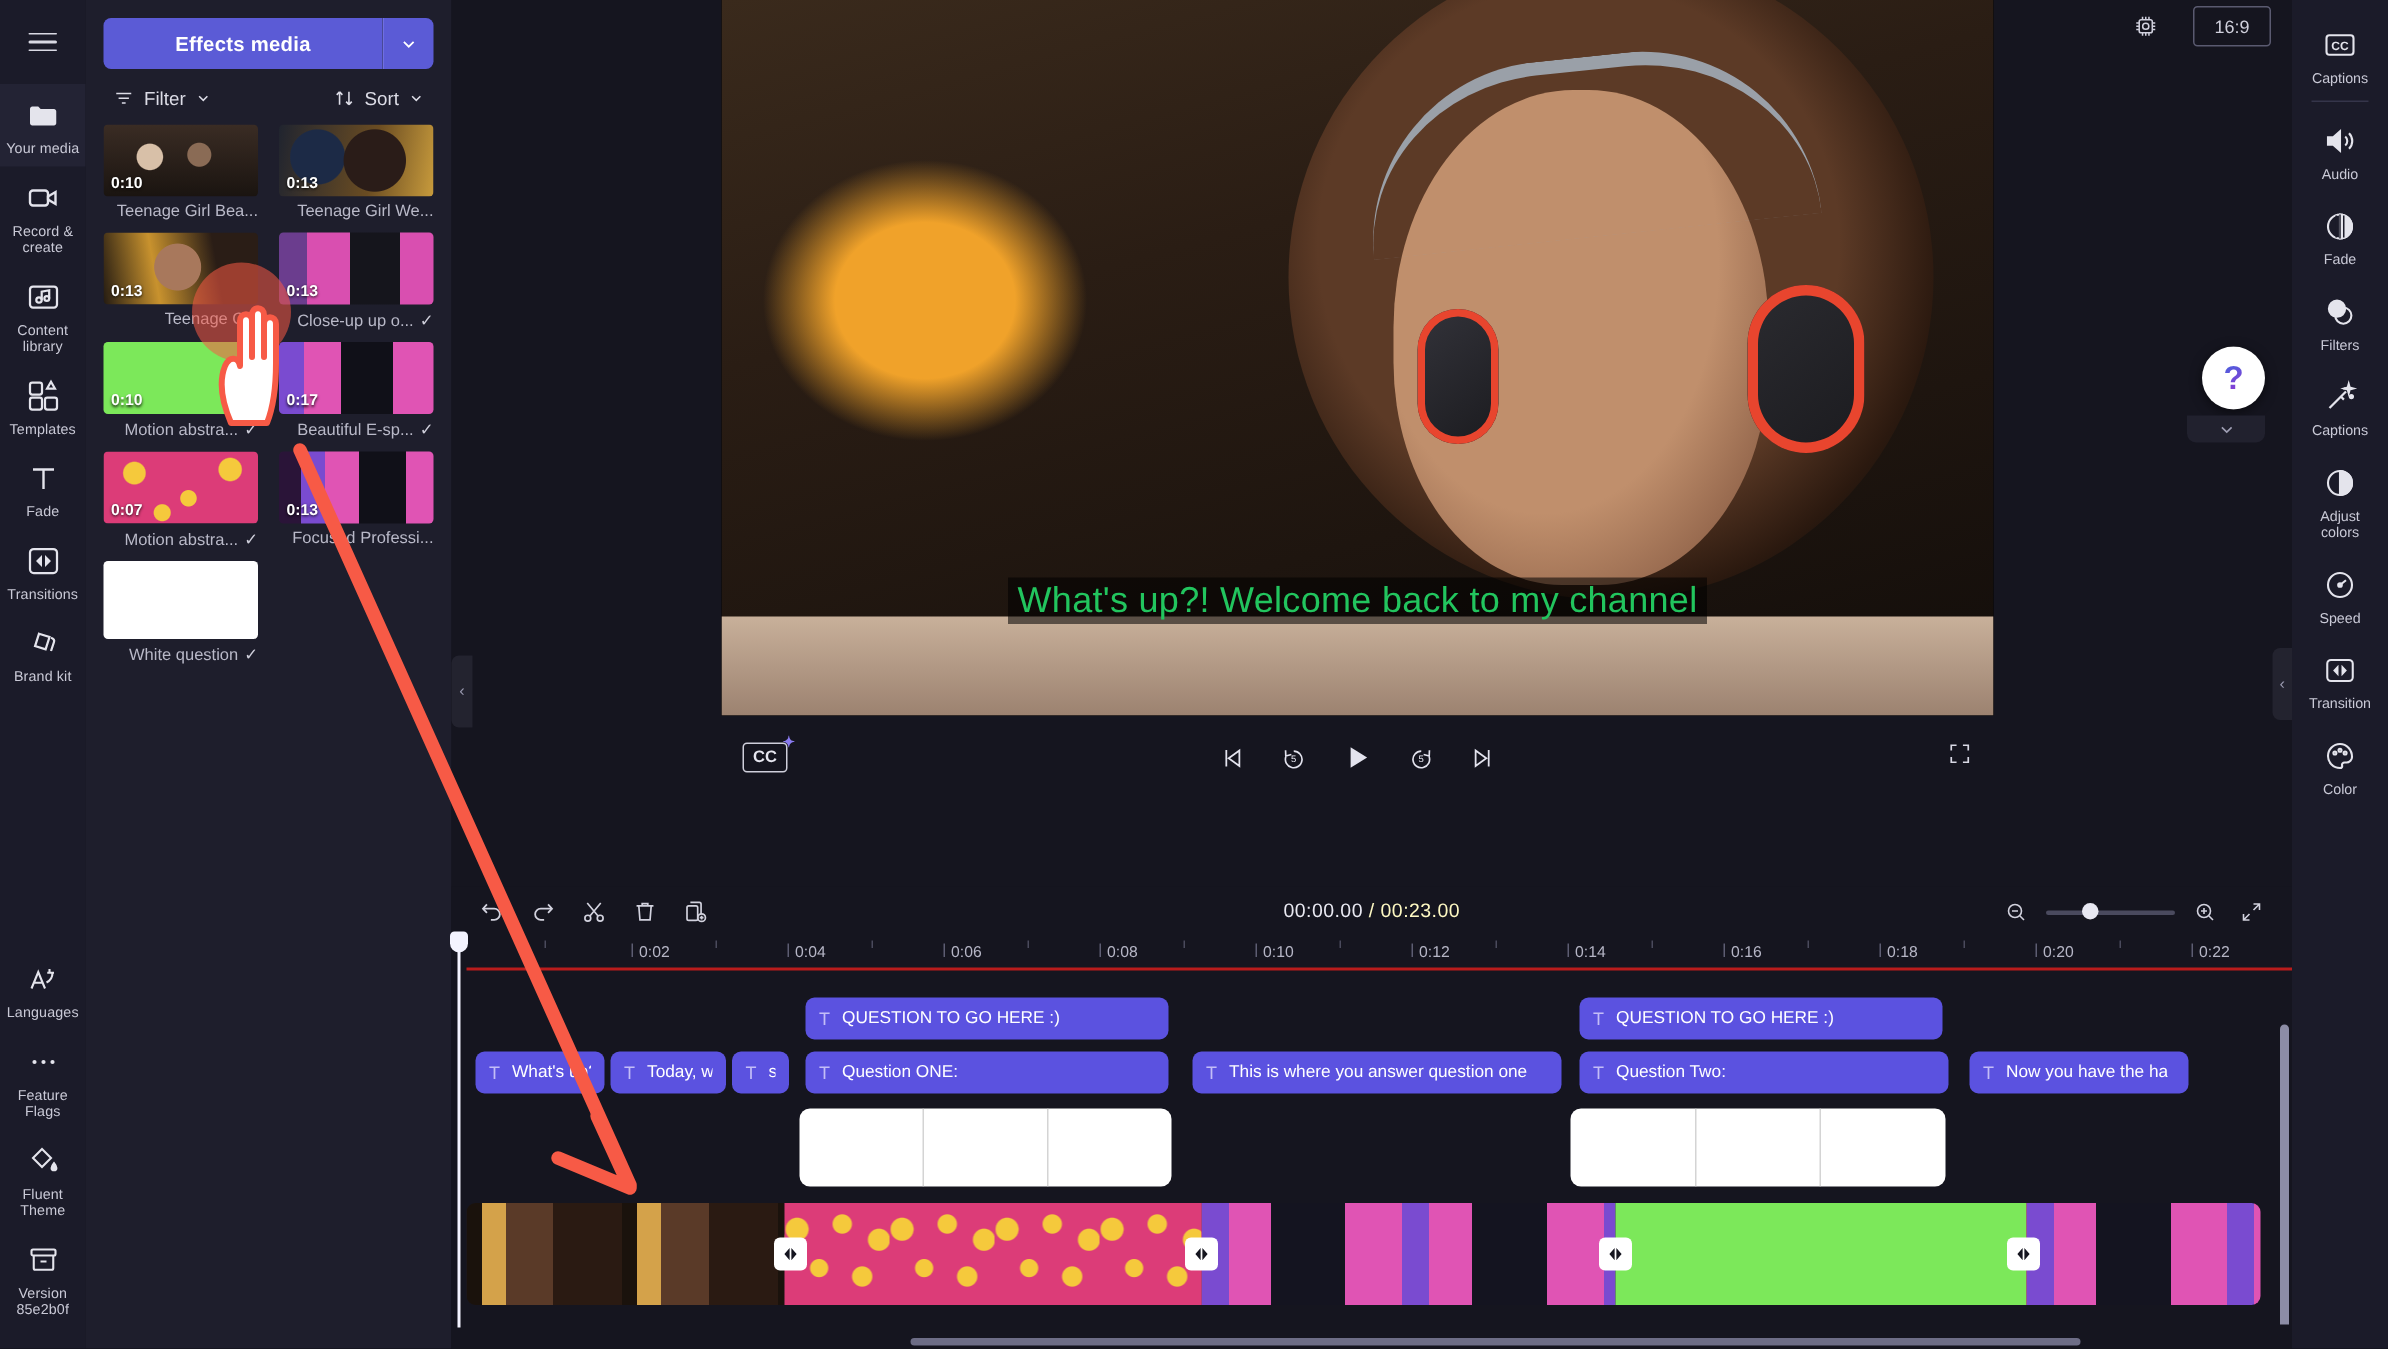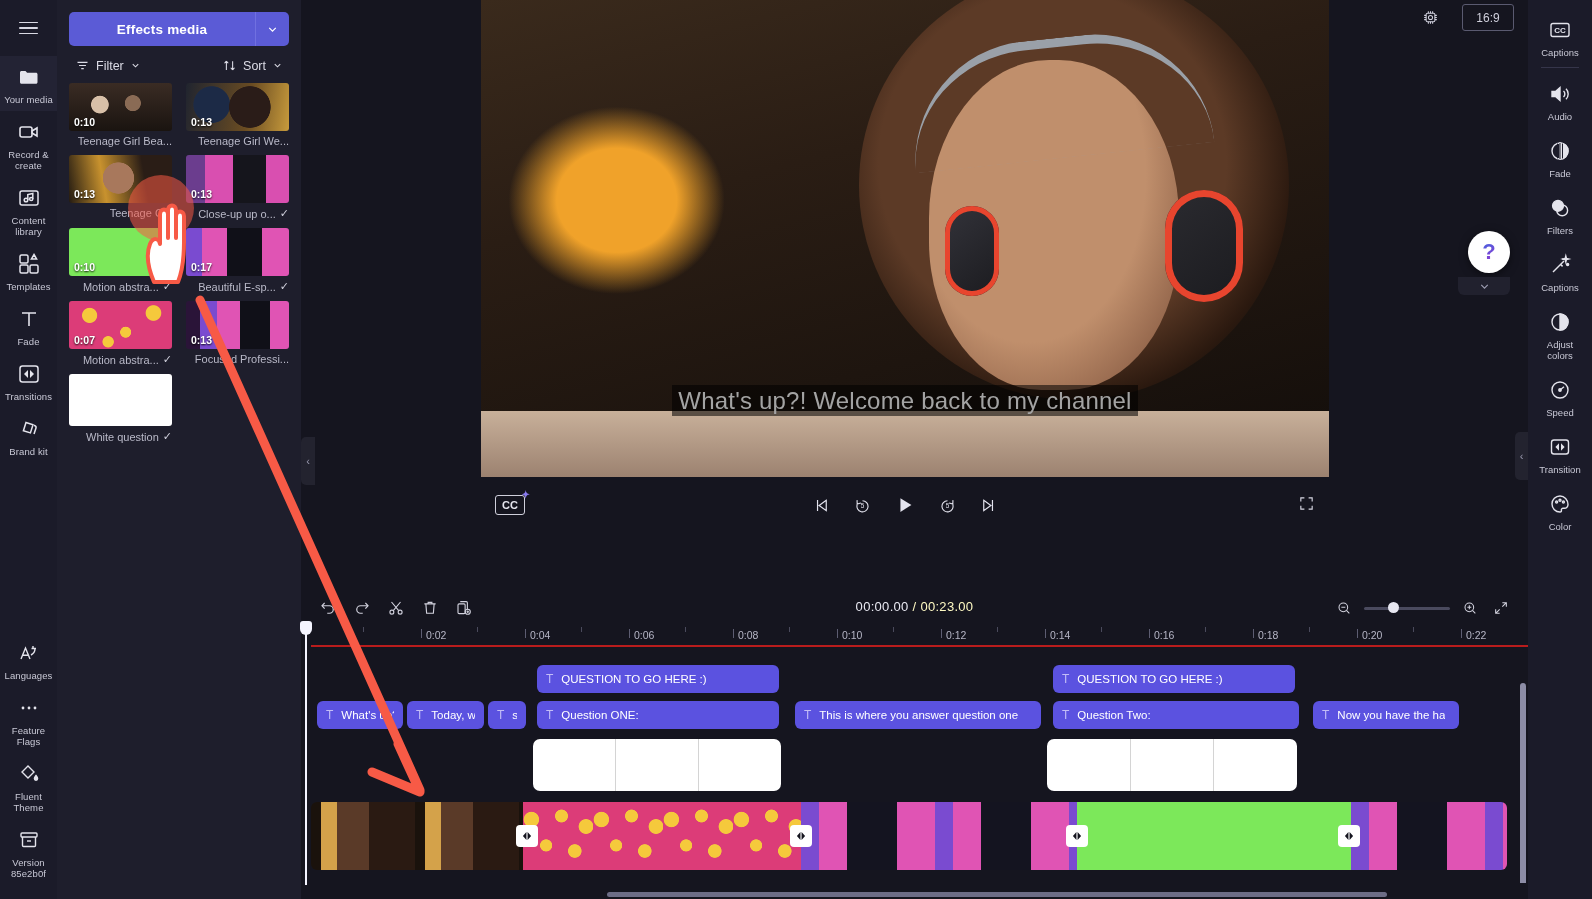--- a/index.html
+++ b/index.html
@@ -189,21 +189,21 @@
     box-shadow: inset 0 0 0 5px #e8452e;
   }
   .v-shoulder {
     position:absolute; left: 0; right:0; bottom: 0; height: 66px;
     background: linear-gradient(#c8b09a, #9c8270);
   }
   .caption {
     position: absolute; left: 0; right: 0; bottom: 62px; text-align: center;
   }
   .caption span {
-    background: rgba(0,0,0,.55); color: #a3a3a3; font-size: 24px;
+    background: rgba(0,0,0,.55); color: #22c55e; font-size: 24px;
     padding: 2px 6px; letter-spacing: .2px;
   }
   .playbar {
     position: absolute; left: 180px; top: 477px; width: 848px; height: 56px;
     display: flex; align-items: center;
   }
   .cc-btn {
     position: relative; width: 30px; height: 20px; border: 1.5px solid #cfcfdb;
     border-radius: 3px; display: flex; align-items: center; justify-content: center;
     font-size: 11px; font-weight: bold; color: #e6e6ef; cursor: pointer; margin-left: 14px;

